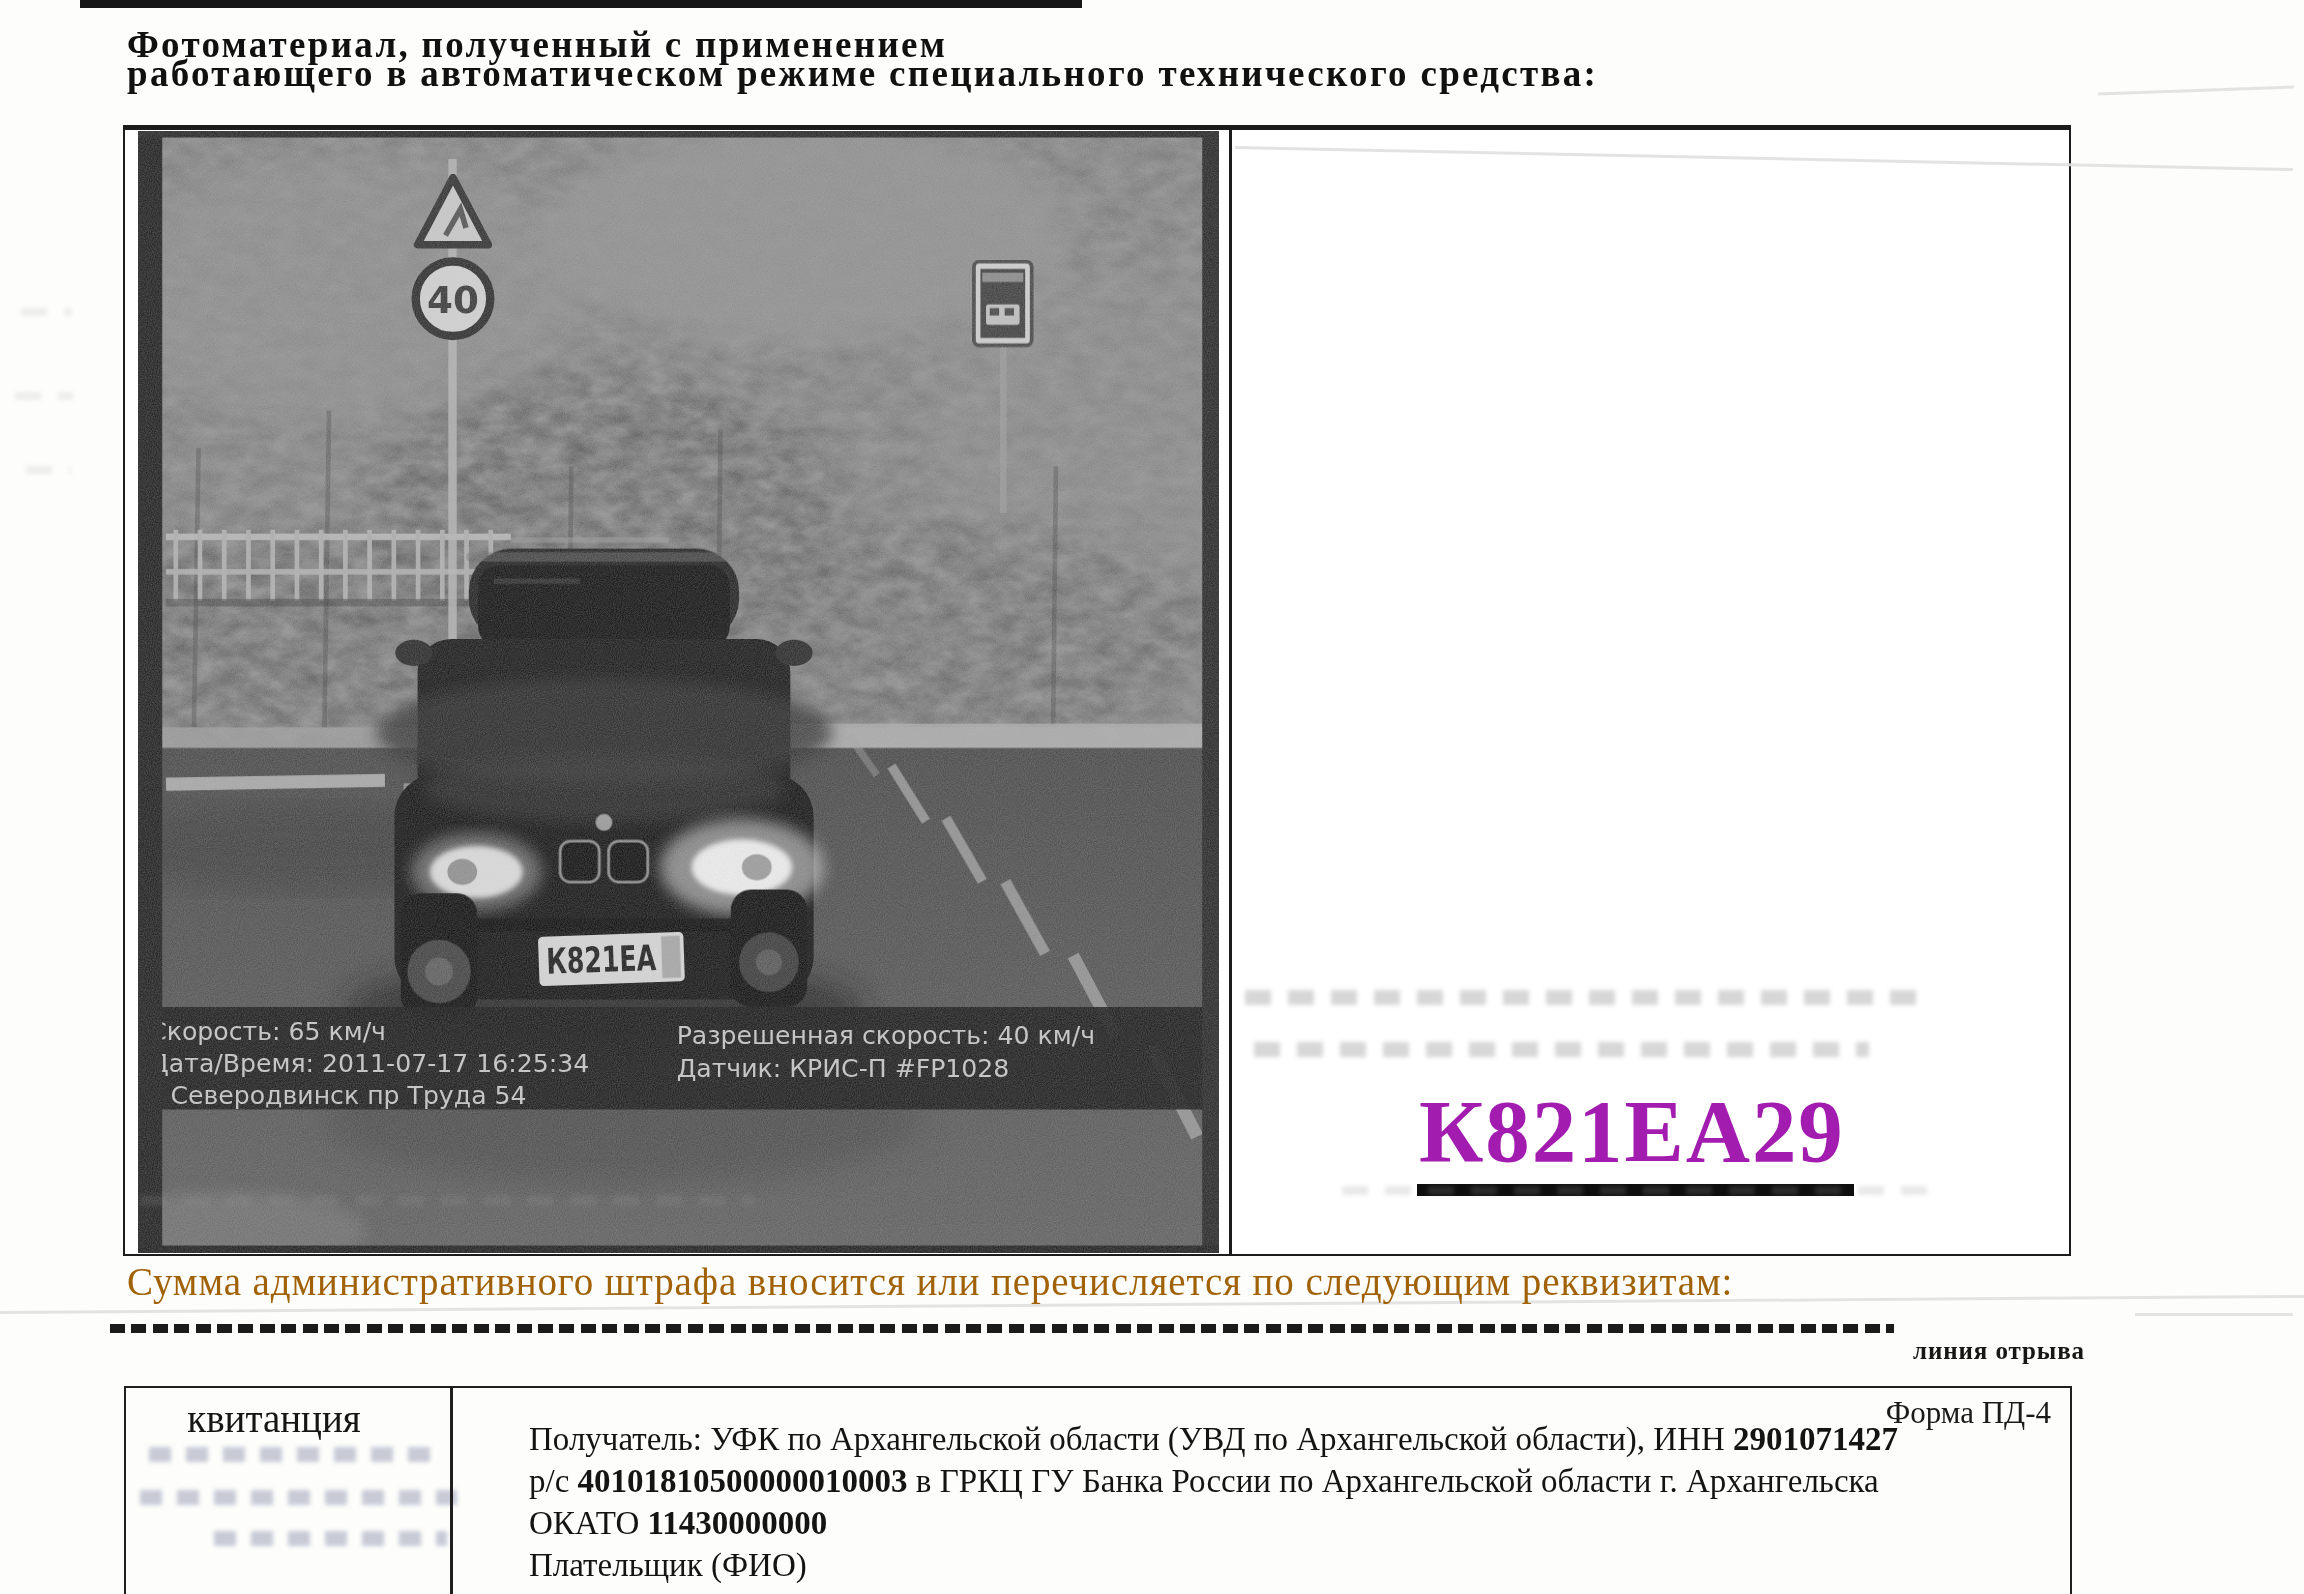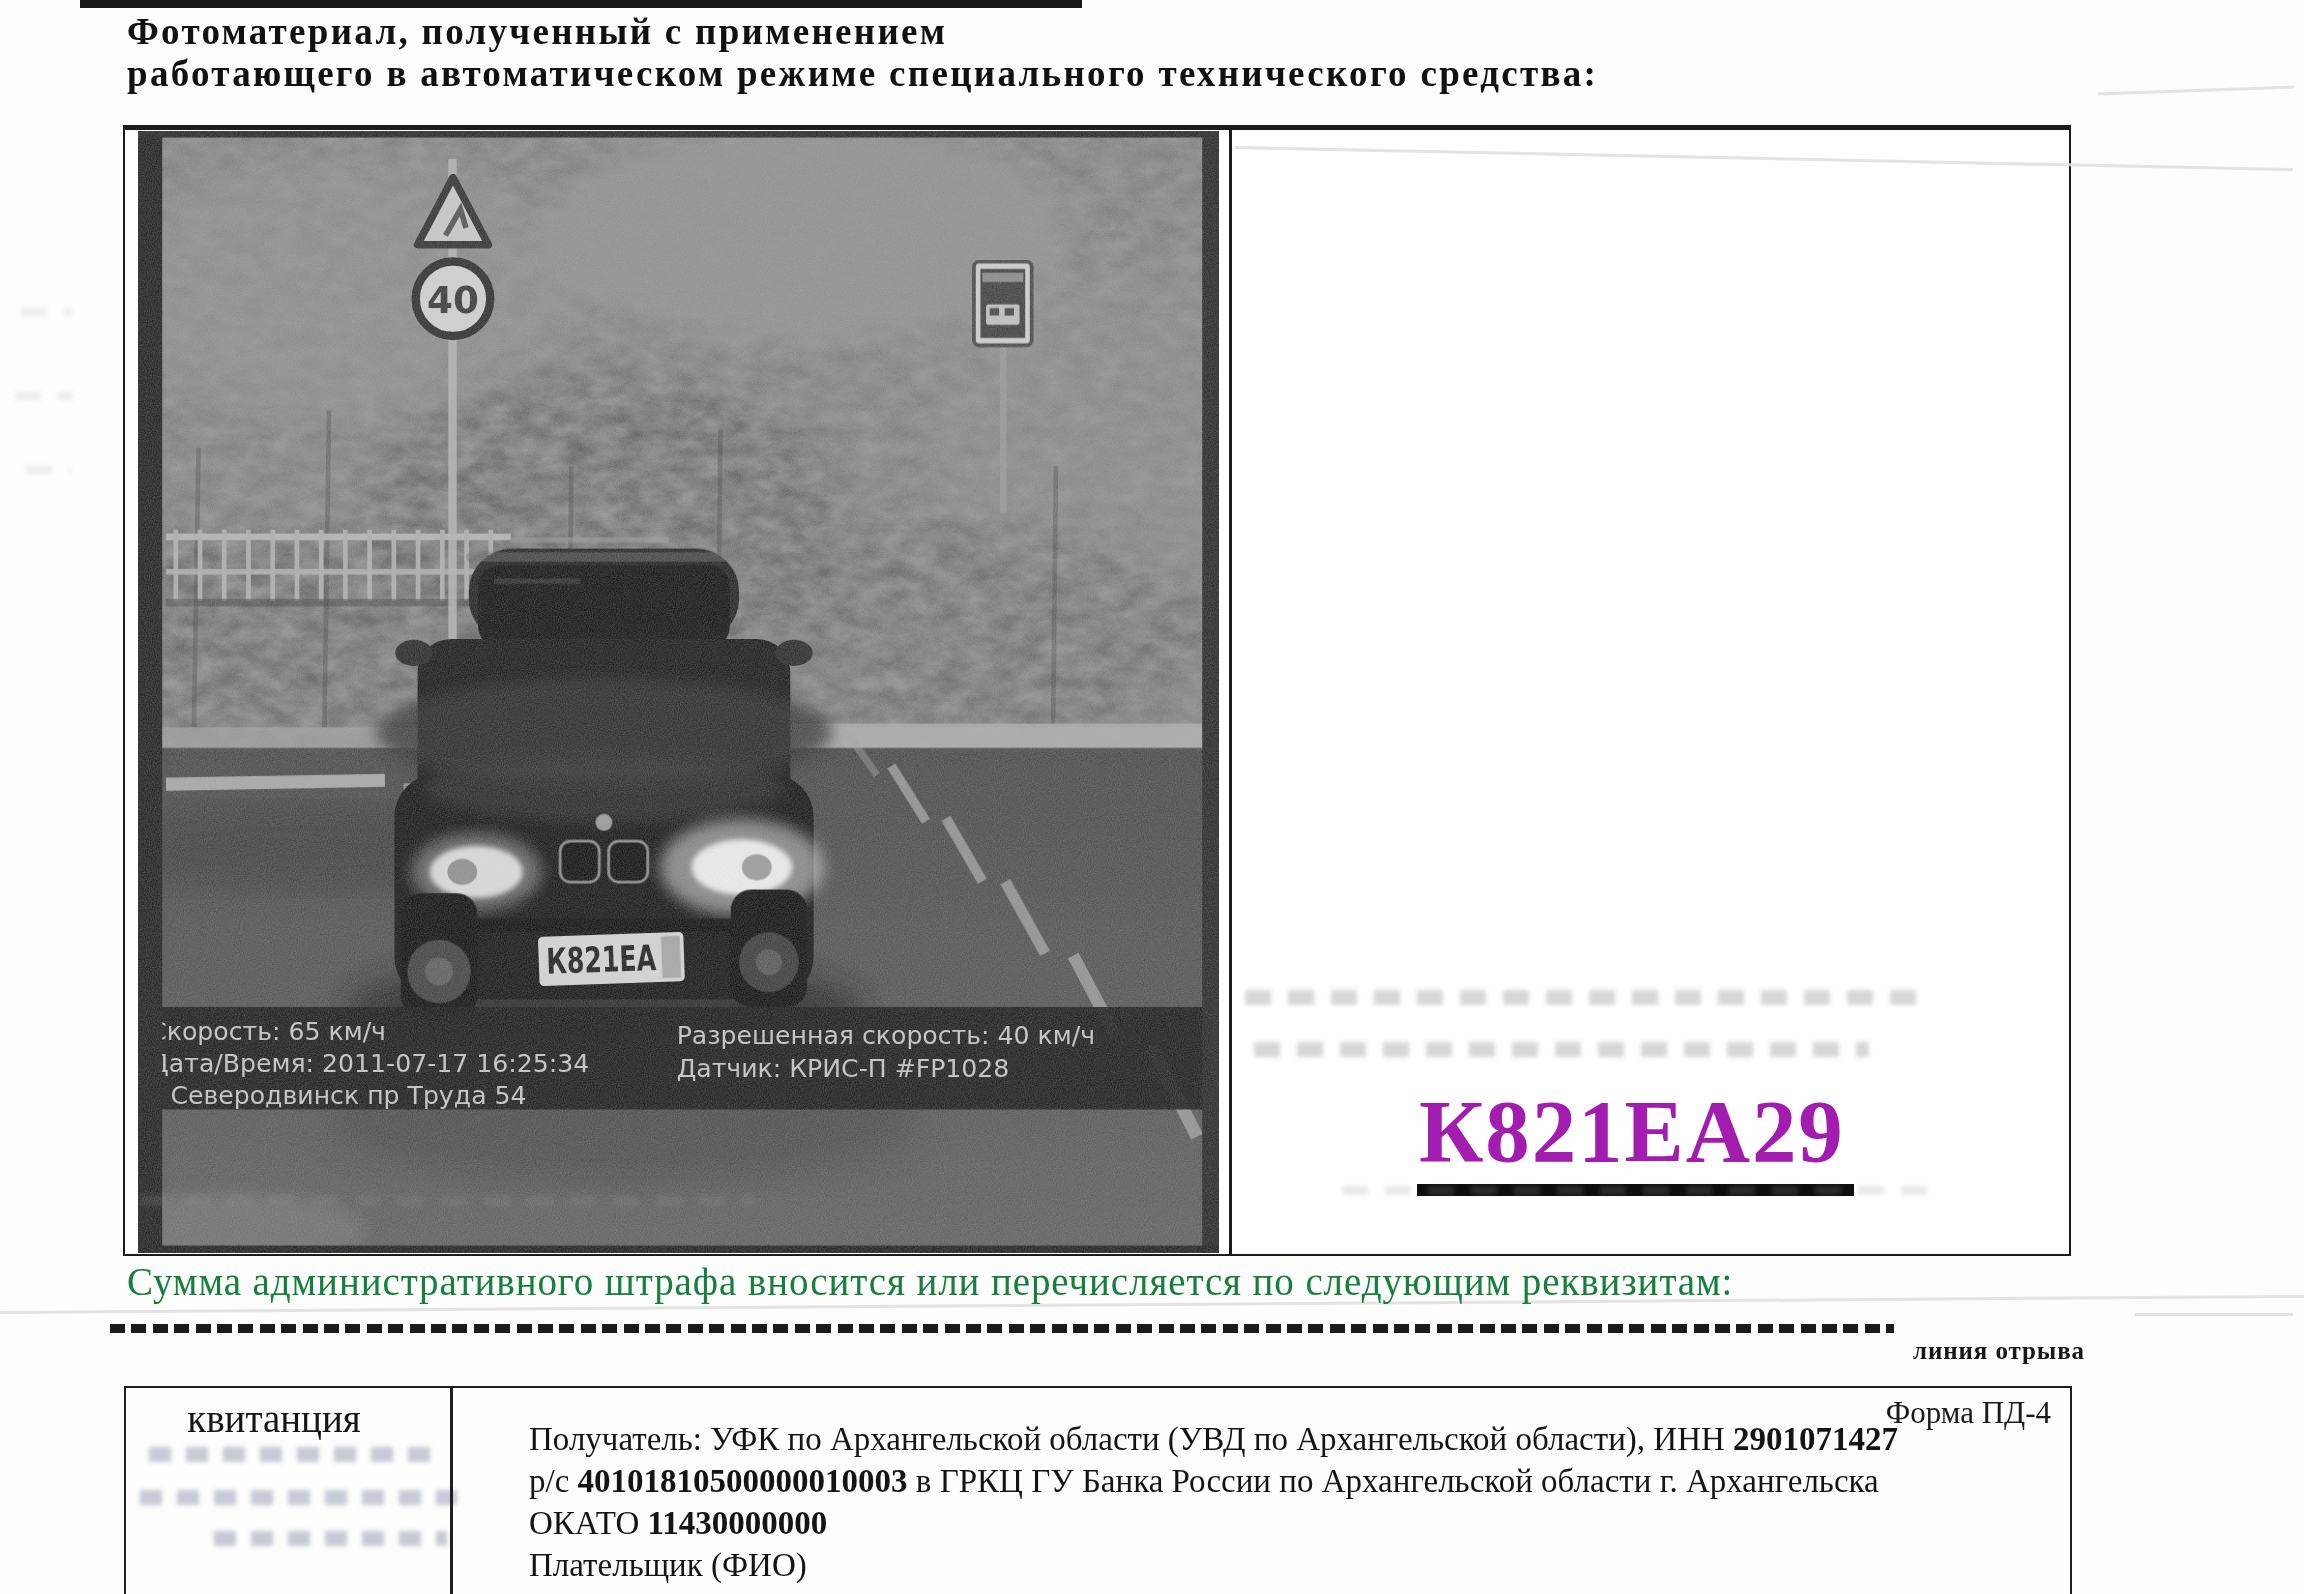--- a/index.html
+++ b/index.html
@@ -2,34 +2,34 @@
 <html style="font-size:15px"><head>
 <meta charset="utf-8">
 <style>
   html,body{margin:0;padding:0;background:#ffffff;}
   .page{position:relative;width:2304px;height:1594px;overflow:hidden;
         background:#fdfdfb;font-family:"Liberation Serif",serif;color:#1a1a1a;}
   
   .top-strip{position:absolute;left:80px;top:0;width:1002px;height:8.4px;background:#171717;}
   .hline{position:absolute;left:127px;white-space:nowrap;font-weight:bold;
          font-size:37px;letter-spacing:2.3px;color:#111;}
-  .hline.l1{top:10px;}
+  .hline.l1{top:23px;}
   .hline.l2{top:52px;}
   
   .evidence-box{position:absolute;left:123px;top:125px;width:1948px;height:1131px;
                 border:2.8px solid #1c1c1c;border-top-width:5.6px;box-sizing:border-box;background:#fff;}
   .evidence-divider{position:absolute;left:1229px;top:125px;width:2.8px;height:1131px;background:#1c1c1c;}
   .photo{position:absolute;left:138px;top:131px;width:1081px;height:1122px;display:block;}
   
   .plate-callout{position:absolute;left:1417px;top:1080px;font-weight:bold;font-size:89px;
                  letter-spacing:1.9px;color:#a21caf;}
   .plate-callout span{display:inline-block;border-bottom:12px solid #0e0e0e;padding:0 9.3px 1.9px 1.9px;}
   
   .payment-intro{position:absolute;left:127px;top:1259px;font-size:39px;letter-spacing:0.9px;
-                 white-space:nowrap;color:#15803d;}
+                 white-space:nowrap;color:#a16207;}
   .tear-line{position:absolute;left:110px;top:1324px;width:1784px;height:9.3px;
              background:repeating-linear-gradient(90deg,#1b1b1b 0 15px,transparent 15px 21.4px);}
   .tear-label{position:absolute;left:1913px;top:1337px;font-size:25px;font-weight:bold;
               letter-spacing:0.9px;color:#171717;white-space:nowrap;}
   
   .receipt-box{position:absolute;left:124px;top:1386px;width:1948px;height:242px;
                border:2.8px solid #1f1f1f;box-sizing:border-box;background:transparent;}
   .receipt-divider{position:absolute;left:450px;top:1386px;width:2.8px;height:208px;background:#1f1f1f;}
   .receipt-corner{position:absolute;left:124px;top:1396px;width:300px;text-align:center;
                   font-size:39px;color:#151515;}

